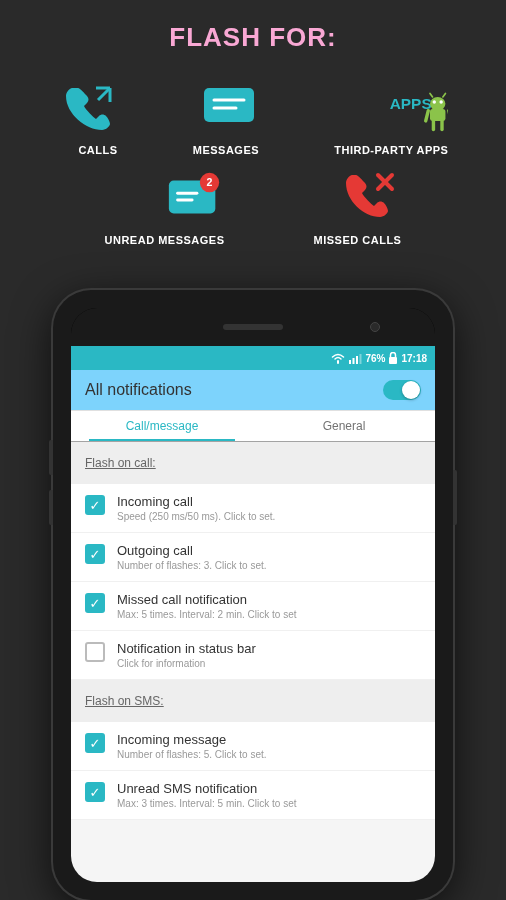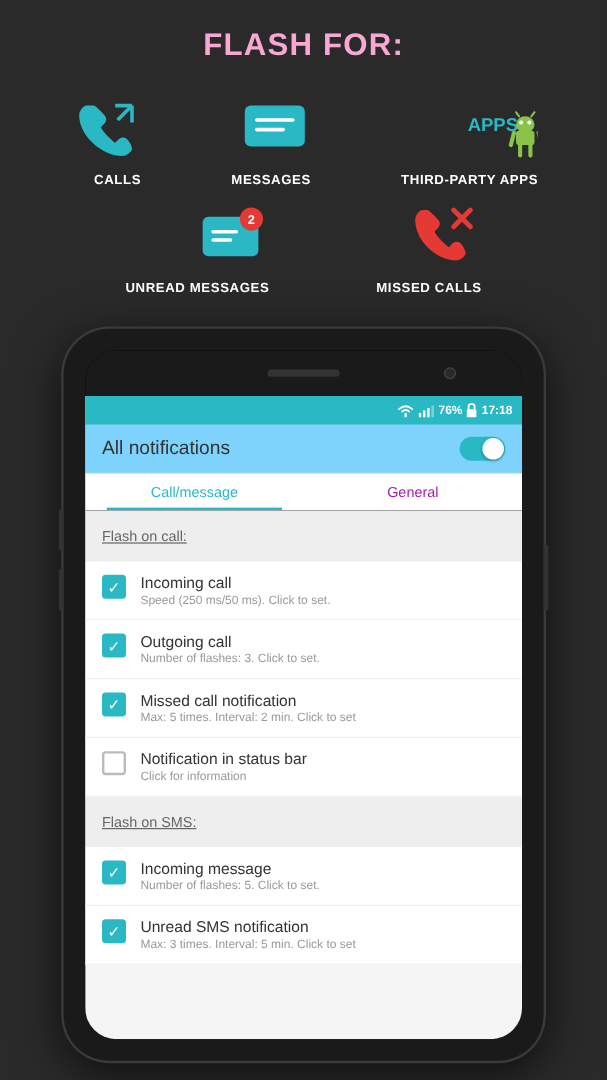--- a/index.html
+++ b/index.html
@@ -56,21 +56,21 @@
     .features-row2 {
       display: flex;
       justify-content: space-around;
       align-items: flex-end;
       padding: 5px 60px 15px;
     }
 
     
     .phone-container {
       position: absolute;
-      bottom: 16px;
+      bottom: 0;
       left: 50%;
       transform: translateX(-50%);
       width: 400px;
       height: 610px;
     }
     .phone-outer {
       width: 100%;
       height: 100%;
       background: #1a1a1a;
       border-radius: 38px;
@@ -200,21 +200,21 @@
     .tabs-bar {
       background: white;
       display: flex;
       border-bottom: 1px solid #a3a3a3;
     }
     .tab-item {
       flex: 1;
       text-align: center;
       padding: 8px 0;
       font-size: 12px;
-      color: #a21caf;
+      color: #737373;
       position: relative;
     }
     .tab-item.active {
       color: #2ab8c4;
     }
     .tab-item.active::after {
       content: '';
       position: absolute;
       bottom: 0;
       left: 10%;

